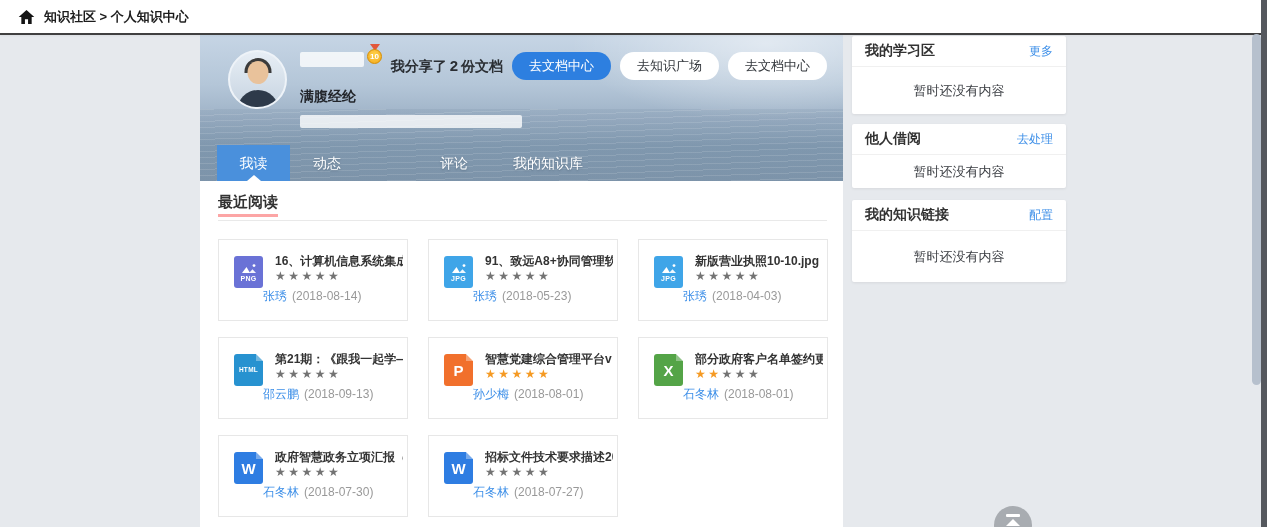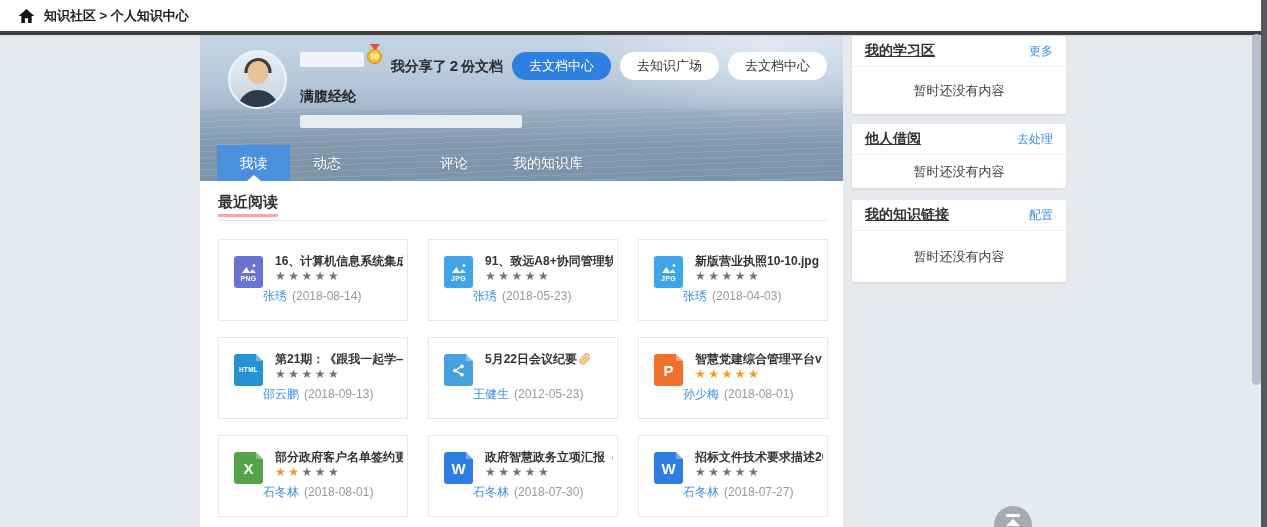--- a/index.html
+++ b/index.html
@@ -1,21 +1,21 @@
 <!DOCTYPE html>
 <html><head>
 <meta charset="utf-8">
 <style>
   * { margin:0; padding:0; box-sizing:border-box; }
   html,body { width:1267px; height:527px; overflow:hidden; }
   body { font-family:"Liberation Sans","DejaVu Sans",sans-serif; background:#e6e9ed; position:relative; }
 
   
   .topbar { position:absolute; top:0; left:0; width:1267px; height:35px; background:#fff;
-            border-bottom:4px solid #404040; box-shadow:0 1px 2px rgba(0,0,0,.05);
+            border-bottom:2px solid #404040; box-shadow:0 1px 2px rgba(0,0,0,.05);
             display:flex; align-items:center; gap:9px; padding-left:18px; z-index:6; }
   .crumb { font-size:13px; font-weight:bold; color:#1c1c1c; }
 
   
   .banner { position:absolute; left:200px; top:35px; width:643px; height:146px; overflow:hidden;
     background:
       radial-gradient(ellipse 300px 120px at 88% 6%, rgba(255,255,255,.5), rgba(255,255,255,0) 65%),
       linear-gradient(180deg,#c6d5e5 0%,#b4c6d8 34%,#9db1c6 58%,#8ba3b9 76%,#8fa5ba 100%); }
   .banner::before { content:""; position:absolute; left:0; right:0; bottom:0; height:72px;
       background:repeating-linear-gradient(178deg, rgba(255,255,255,.12) 0 1px, rgba(0,0,0,0) 1px 6px),
@@ -94,21 +94,21 @@
   .meta .date { color:#999; }
 
   
   .sbox { position:absolute; left:852px; width:214px; background:#fff; border-radius:2px;
           box-shadow:0 1px 3px rgba(0,0,0,.07); display:flex; flex-direction:column; }
   .sbox.b0 { top:36px;  height:78px; }
   .sbox.b1 { top:124px; height:64px; }
   .sbox.b2 { top:200px; height:82px;text-align:center; }
   .sbox-head { height:31px; flex:none; display:flex; align-items:center; justify-content:space-between;
                padding:0 13px; border-bottom:1px solid #f0f0f0; }
-  .sbox-title { font-size:14px; font-weight:bold; color:#333;text-decoration:underline; }
+  .sbox-title { font-size:14px; font-weight:bold; color:#333; }
   .sbox-link  { font-size:12px; color:#3d8fe8; cursor:pointer; }
   .sbox-empty { flex:1; display:flex; align-items:center; justify-content:center;
                 font-size:13px; color:#3a3d42; }
 
   
   .sb-track { position:absolute; right:0; top:0; width:6px; height:527px; background:#55585e; z-index:9; }
   .sb-thumb { position:absolute; right:6px; top:34px; width:9px; height:351px; background:#b6c0cd;
               border-radius:5px; z-index:9; }
   .to-top { position:absolute; left:994px; top:506px; width:38px; height:38px; border-radius:50%;
             background:#a8acb1; cursor:pointer; z-index:8; }
@@ -205,35 +205,20 @@
       <div class="card">
         <div class="ficon" style="background: rgb(39, 146, 208);">
           <span class="fold"></span>
           <span class="ext" style="font-size:6.5px">HTML</span>
         </div>
         <div class="title">第21期：《跟我一起学—…</div>
         <div class="stars"><span class="star off">★</span><span class="star off">★</span><span class="star off">★</span><span class="star off">★</span><span class="star off">★</span></div>
         <div class="meta"><span class="author">邵云鹏</span><span class="date">(2018-09-13)</span></div>
       </div>
       <div class="card">
-        <div class="ficon" style="background: rgb(69, 162, 222);">
-          <span class="fold"></span>
-          <svg width="15" height="15" viewBox="0 0 16 16">
-            <path d="M4.2 8 L11.3 3.8 M4.2 8 L11.3 12.2" stroke="#fff" stroke-width="1.5"></path>
-            <circle cx="4.2" cy="8" r="2" fill="#fff"></circle>
-            <circle cx="11.6" cy="3.6" r="2" fill="#fff"></circle>
-            <circle cx="11.6" cy="12.4" r="2" fill="#fff"></circle>
-          </svg>
-        </div>
-        <div class="title">5月22日会议纪要<svg width="12" height="12" viewBox="0 0 24 24" fill="none" stroke="#f0a45f" stroke-width="2.6" stroke-linecap="round">
-            <path d="M21.44 11.05l-9.19 9.19a6 6 0 0 1-8.49-8.49l9.19-9.19a4 4 0 1 1 5.66 5.66l-9.2 9.19a2 2 0 0 1-2.83-2.83l8.49-8.48"></path>
-          </svg></div>
-        <div class="meta"><span class="author">王健生</span><span class="date">(2012-05-23)</span></div>
-      </div>
-      <div class="card">
         <div class="ficon" style="background: rgb(241, 112, 44);">
           <span class="fold"></span>
           <span class="letter">P</span>
         </div>
         <div class="title">智慧党建综合管理平台v 3…</div>
         <div class="stars"><span class="star on">★</span><span class="star on">★</span><span class="star on">★</span><span class="star on">★</span><span class="star on">★</span></div>
         <div class="meta"><span class="author">孙少梅</span><span class="date">(2018-08-01)</span></div>
       </div>
       <div class="card">
         <div class="ficon" style="background: rgb(84, 164, 71);">

